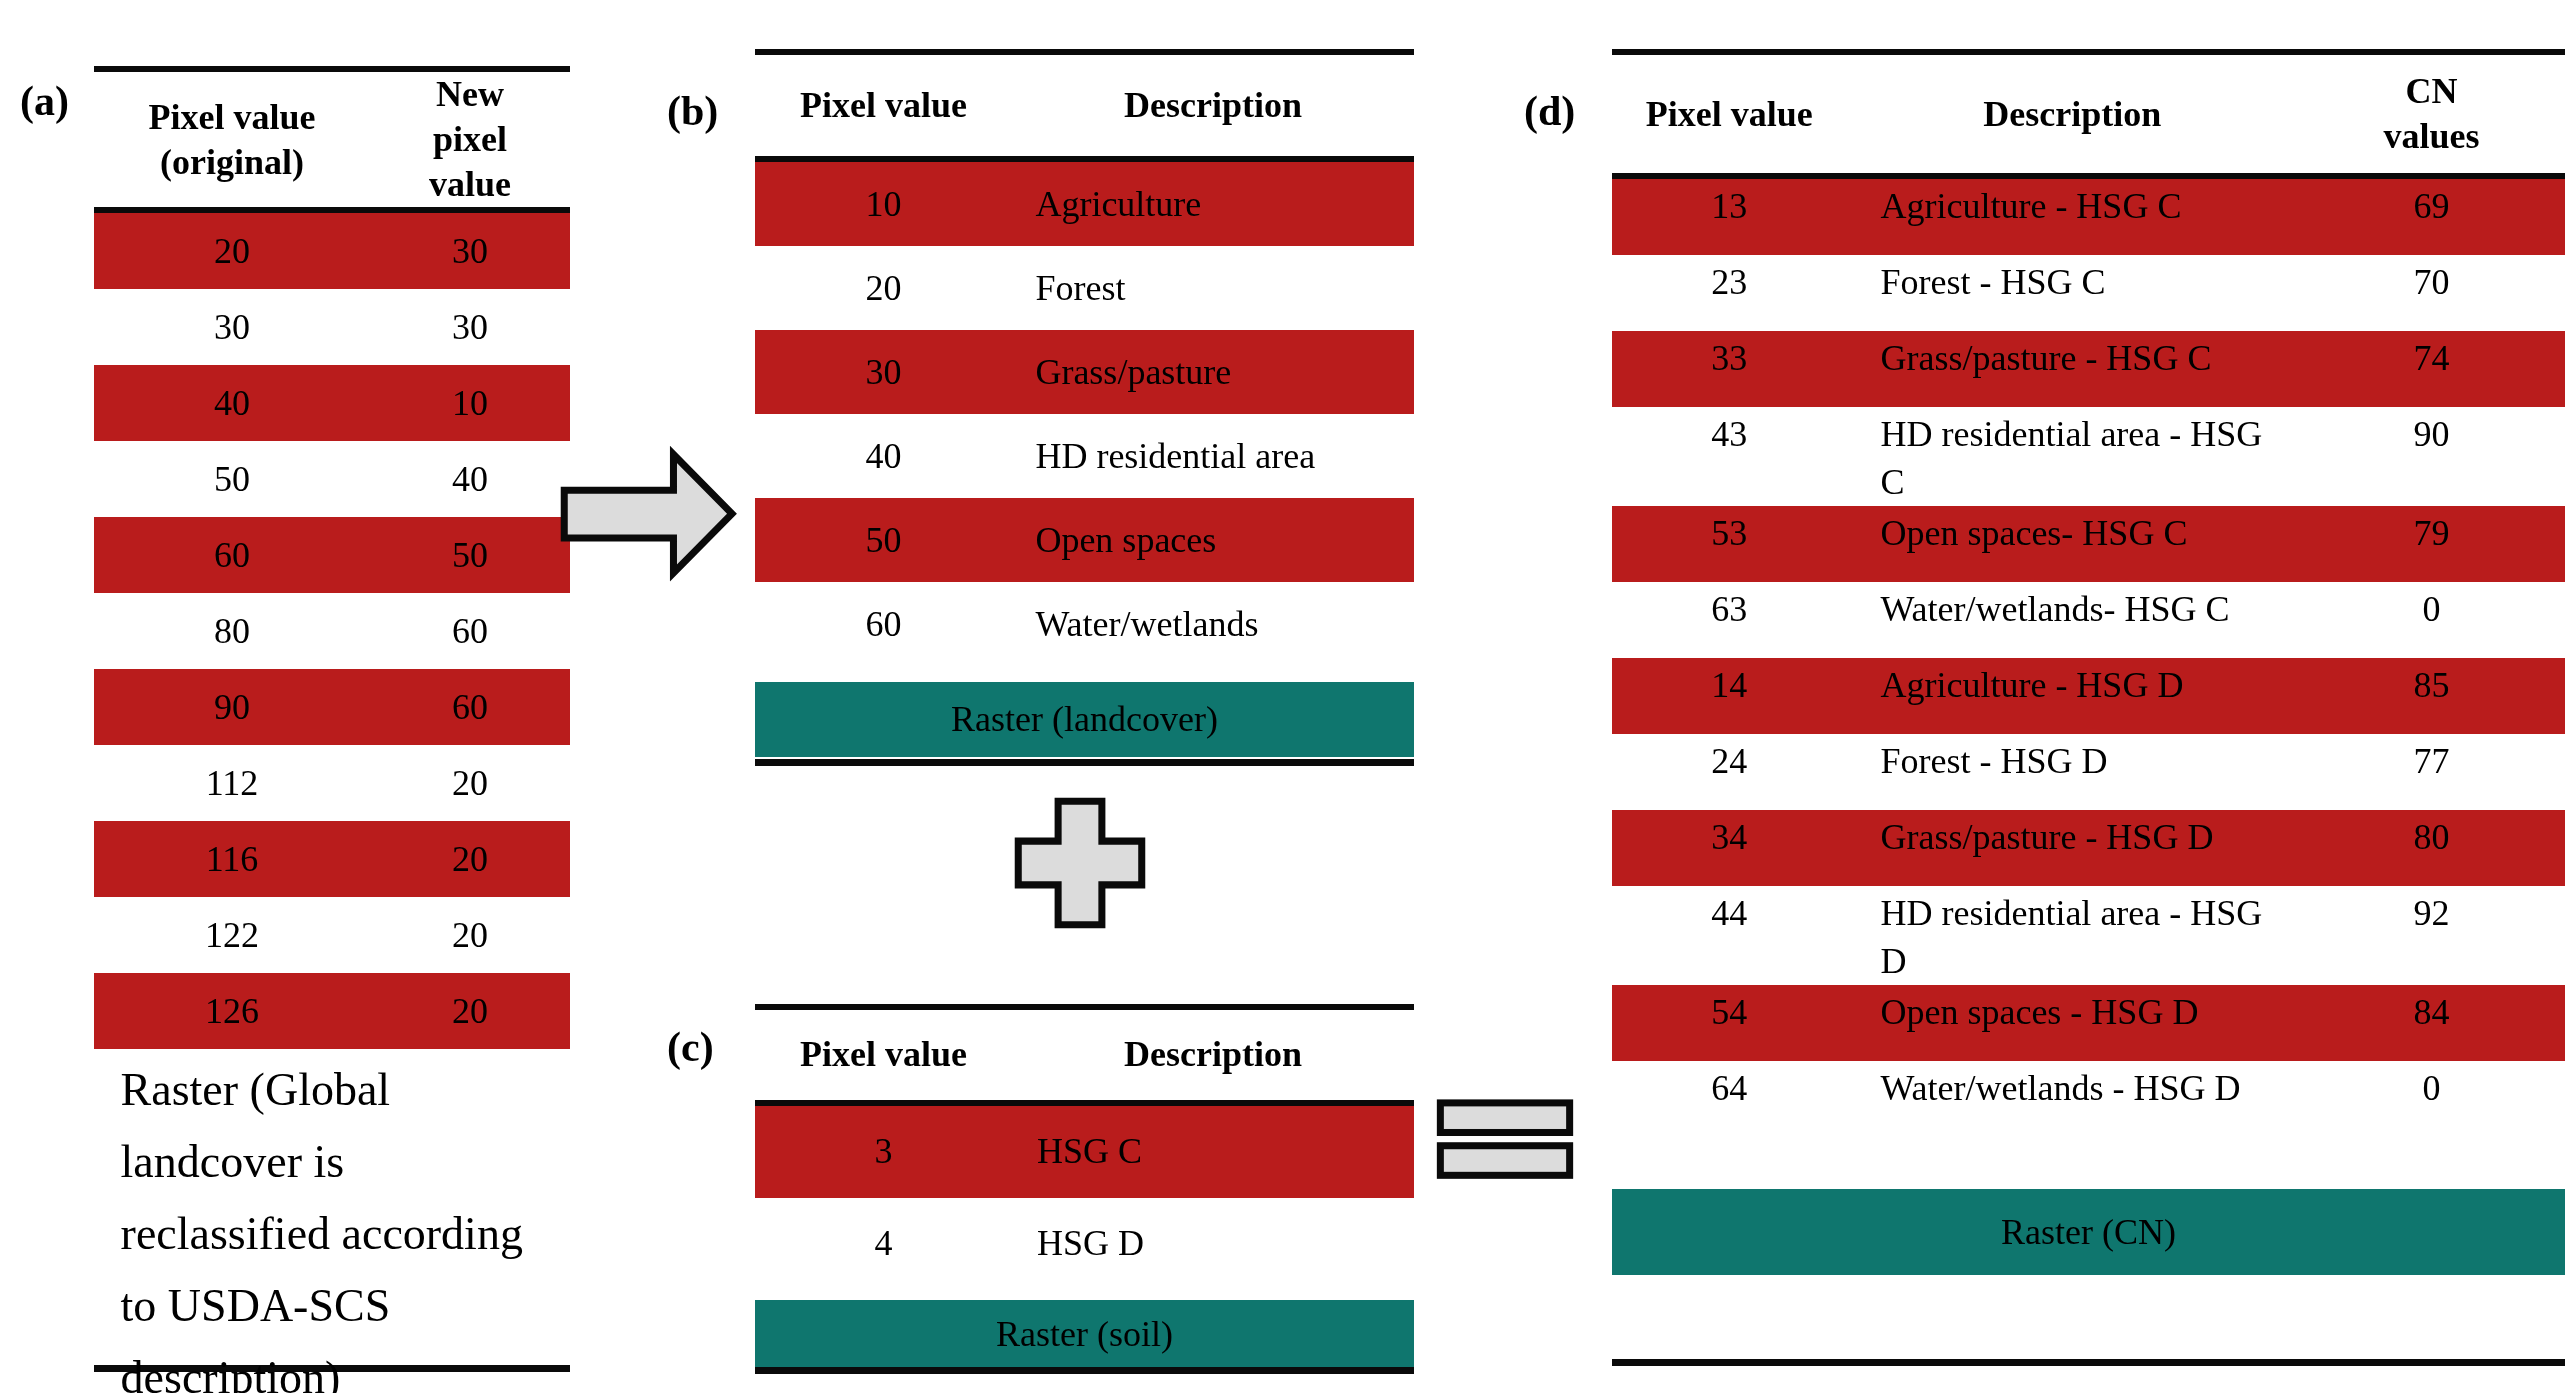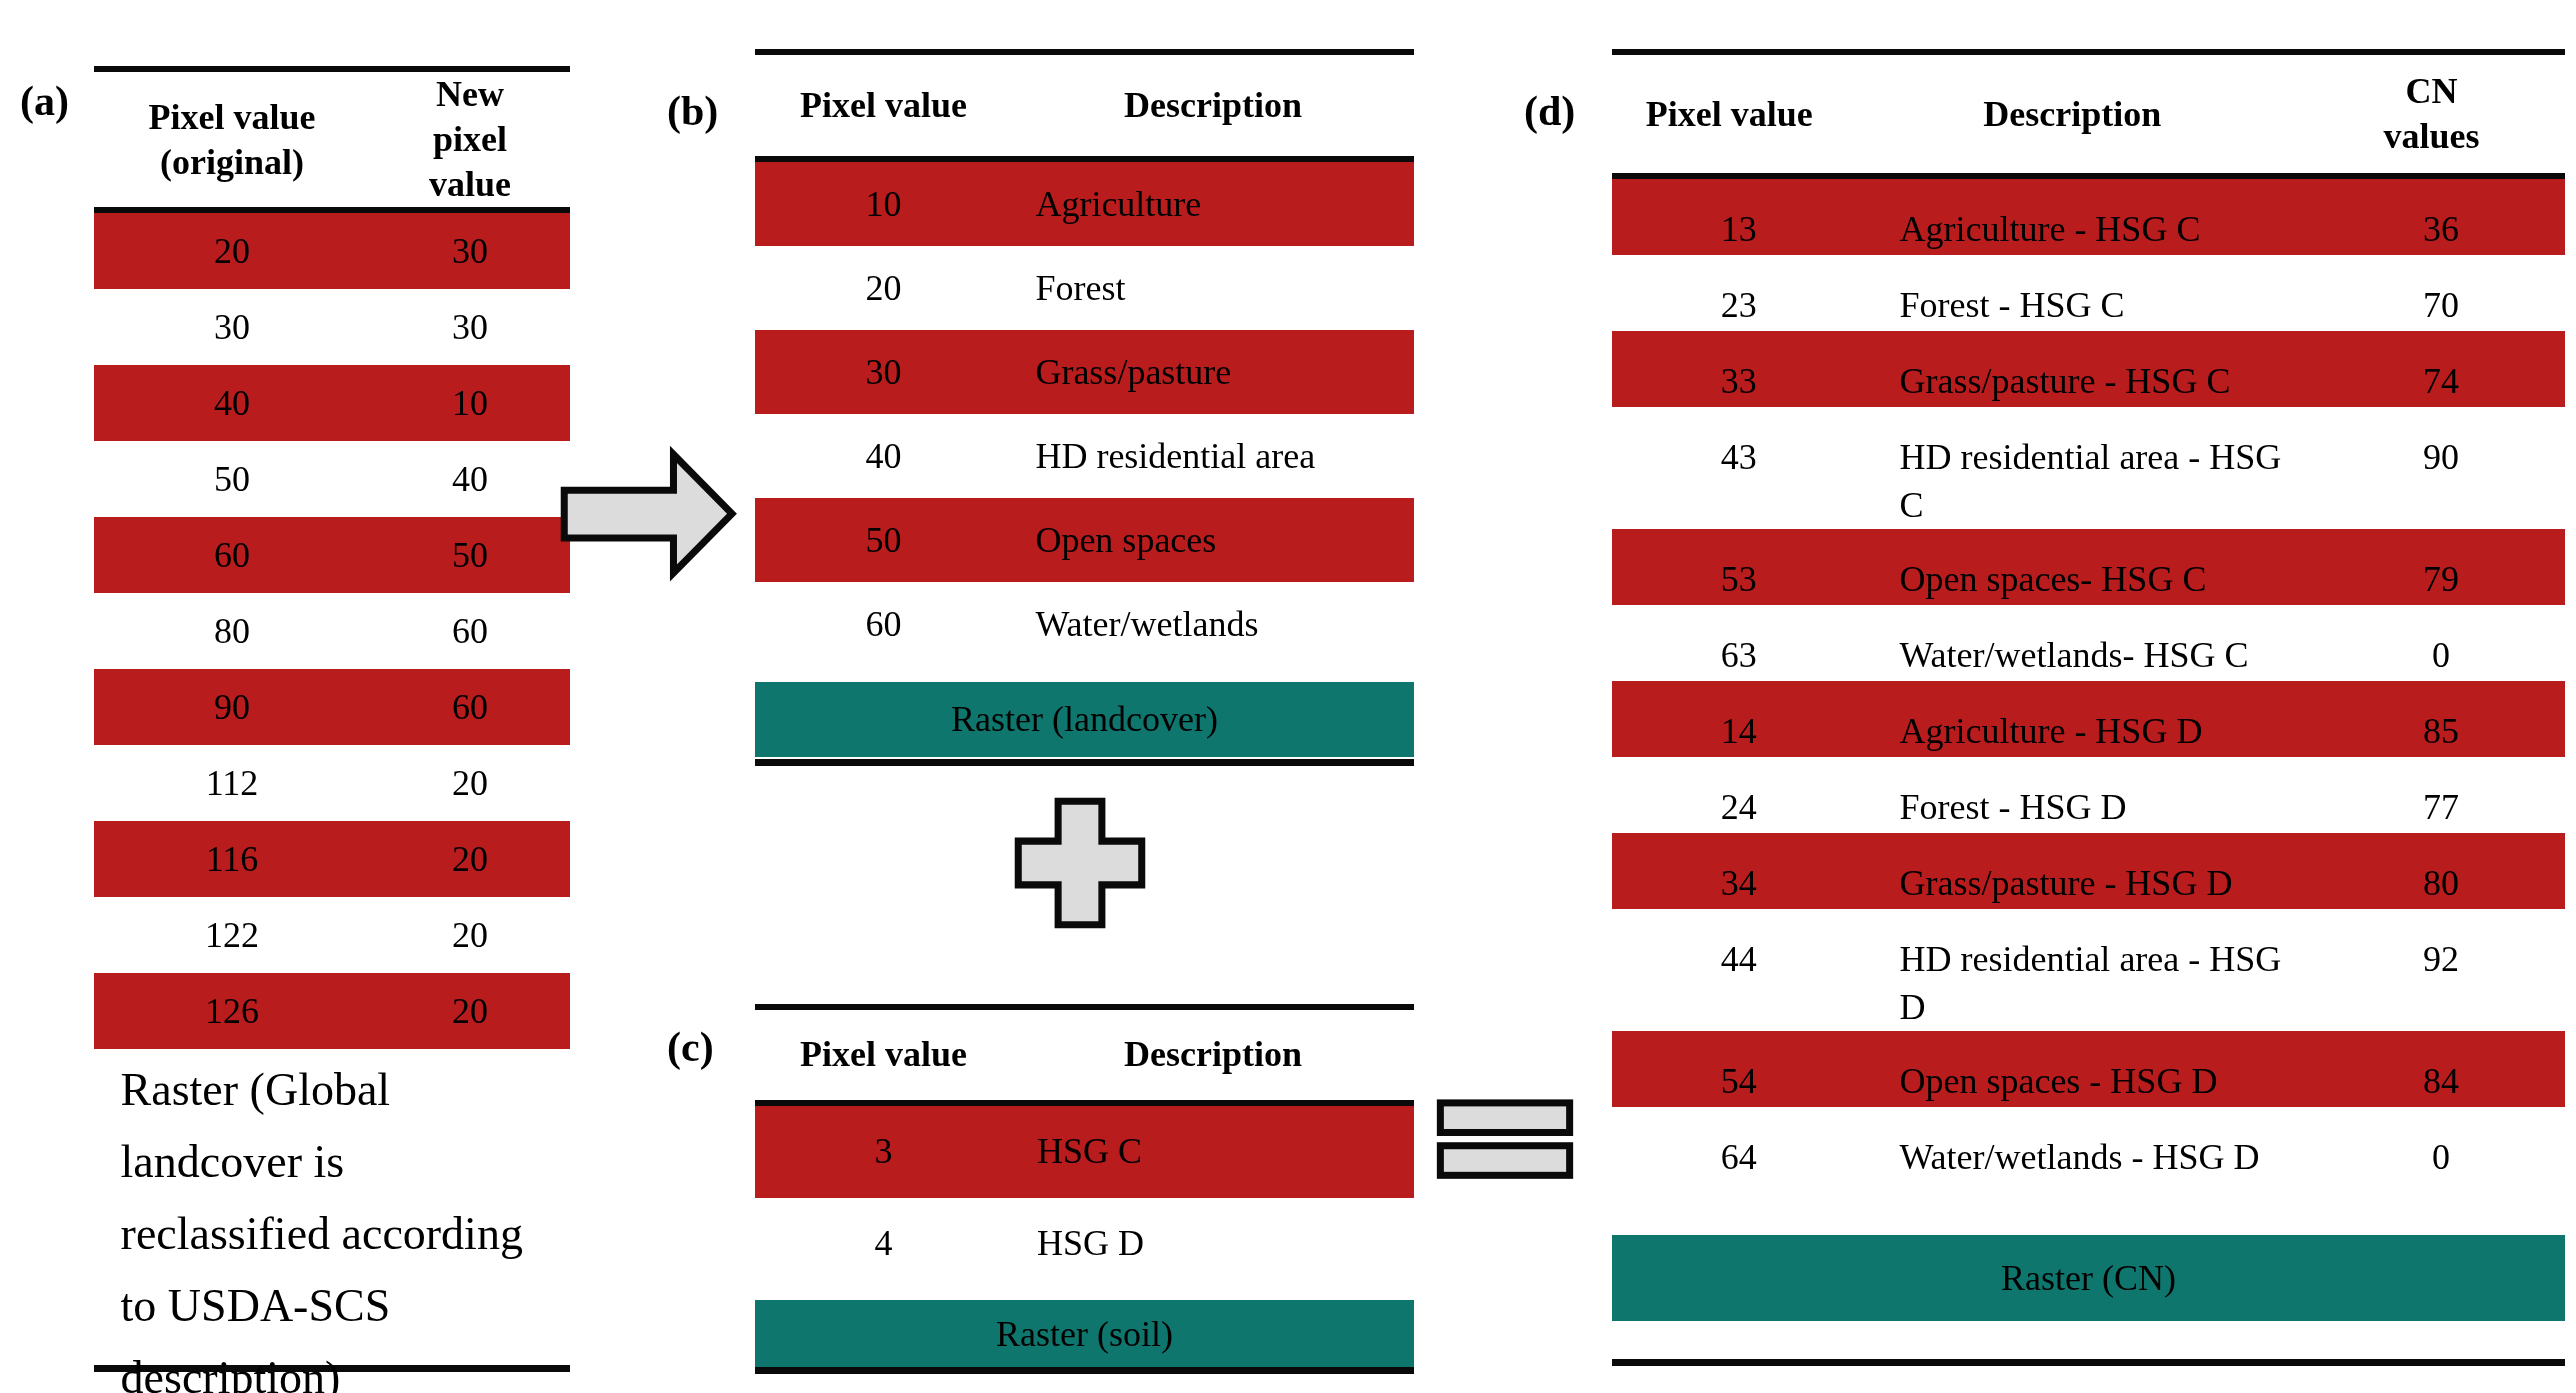--- a/index.html
+++ b/index.html
@@ -47,21 +47,21 @@
   #panel-c .trow .tcell.c1{text-align:left;padding-left:25px;}
   #panel-c .gfooter{height:67px;}
   #panel-c .spacer{height:10.2px;}
 
   
   #panel-d{left:1612px;top:49px;width:953px;height:1317px;}
   #panel-d .plabel{left:-88px;top:41px;}
   #panel-d .thead{height:118px;grid-template-columns:24.6% 47.4% 28%;}
   #panel-d .narrow-head{display:inline-block;width:141px;}
   #panel-d .trow{min-height:76px;grid-template-columns:24.6% 47.4% 28%;align-items:start;}
-  #panel-d .tcell{padding-top:27px;line-height:1.32;margin-left:19px;}
+  #panel-d .tcell{padding-top:4px;line-height:1.32;}
   #panel-d .trow .tcell.c1{text-align:left;padding-left:34px;padding-right:14px;}
   #panel-d .gfooter{height:86px;}
   #panel-d .spacer{height:52px;}
 
   
   .shape{position:absolute;}
   #arrow{left:558px;top:445px;}
   #plus{left:1012px;top:795px;}
   #equals{left:1436px;top:1099px;}
 </style>
@@ -211,21 +211,21 @@
     <div class="tbl">
       <header class="thead">
         <div class="hcell">Pixel value</div>
         <div class="hcell">Description</div>
         <div class="hcell"><span class="narrow-head">CN values</span></div>
       </header>
       <div class="rows">
           <div class="trow shade">
             <div class="tcell c0">13</div>
             <div class="tcell c1">Agriculture - HSG C</div>
-            <div class="tcell c2">36</div>
+            <div class="tcell c2">69</div>
           </div>
           <div class="trow">
             <div class="tcell c0">23</div>
             <div class="tcell c1">Forest - HSG C</div>
             <div class="tcell c2">70</div>
           </div>
           <div class="trow shade">
             <div class="tcell c0">33</div>
             <div class="tcell c1">Grass/pasture - HSG C</div>
             <div class="tcell c2">74</div>

